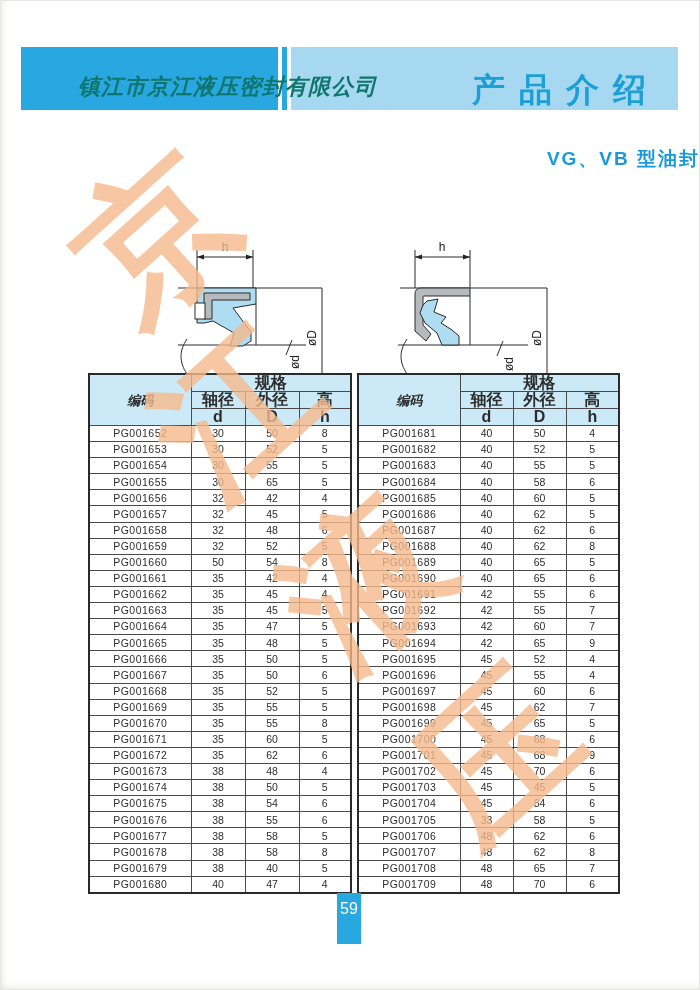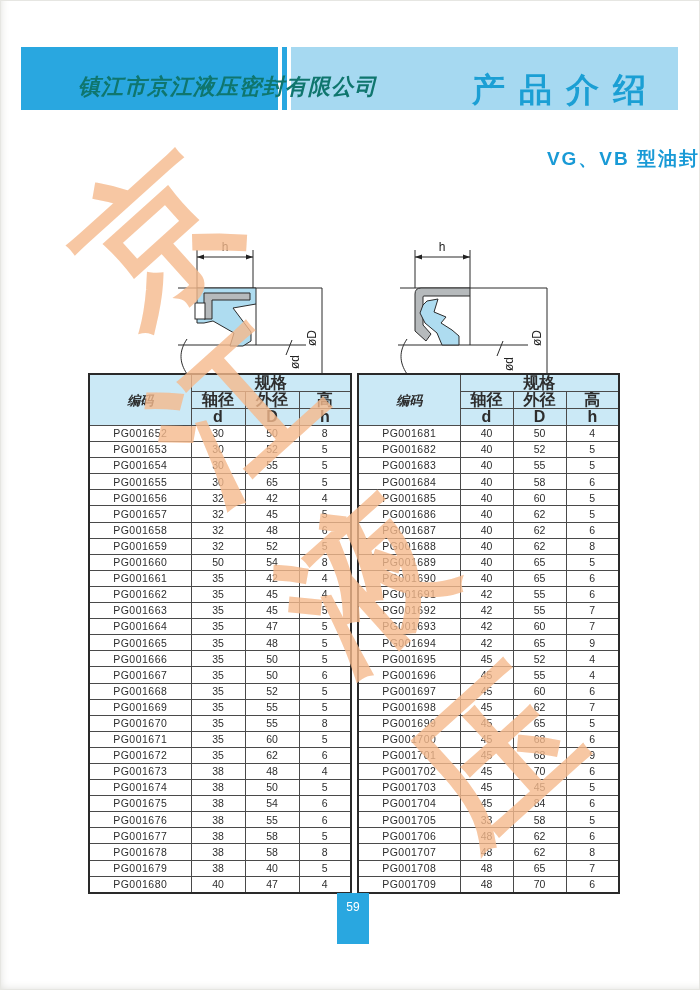--- a/index.html
+++ b/index.html
@@ -54,22 +54,22 @@
   .watermark{position:absolute;left:0;top:0;width:700px;height:990px;z-index:5;pointer-events:none;}
   .watermark span{
     position:absolute;font-family:"Liberation Serif",serif;font-weight:bold;
     font-size:155px;color:var(--wm);opacity:.8;mix-blend-mode:multiply;
     transform:rotate(-42deg);line-height:1;
   }
   .wm0{left:80px;top:160px;} .wm1{left:160px;top:335px;}
   .wm2{left:290px;top:505px;} .wm3{left:420px;top:680px;}
   
   .page-badge{
-    position:absolute;left:337px;top:893px;width:32px;height:51px;z-index:4;
-    background:var(--accent);color:#fff;font-size:12px;text-align:center;
+    position:absolute;left:337px;top:893px;width:24px;height:51px;z-index:4;
+    background:var(--accent);color:#fff;font-size:16px;text-align:center;
     box-sizing:border-box;padding-top:7px;
   }
 </style>
 </head>
 <body>
 
 <div class="page">
 
   <div class="bar-dark"></div>
   <div class="bar-stripe"></div>

